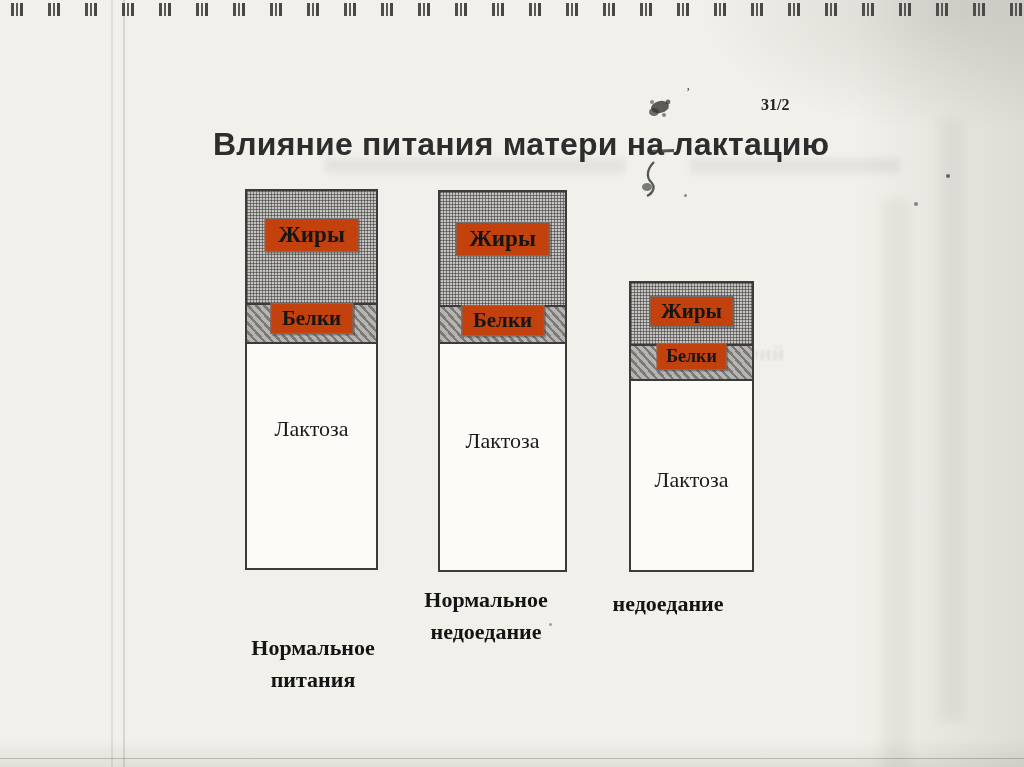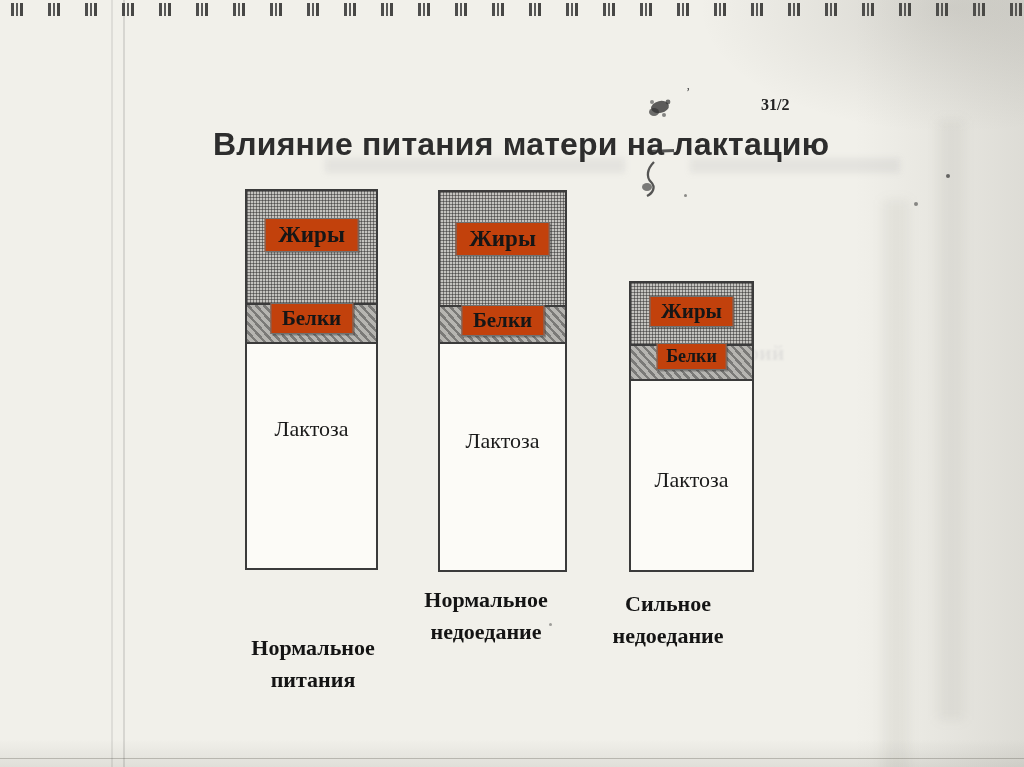--- a/index.html
+++ b/index.html
@@ -184,17 +184,16 @@
   </div>
 
   <div class="bar bar-3">
     <div class="seg seg-fats"></div>
     <div class="seg seg-prot"></div>
     <div class="lbl lbl-fats">Жиры</div>
     <div class="lbl lbl-prot">Белки</div>
     <div class="lactose-text">Лактоза</div>
   </div>
   <div class="caption cap-3">
-    <div>Сильное</div>
     <div>недоедание</div>
   </div>
 
 </div>
 
 </body></html>

